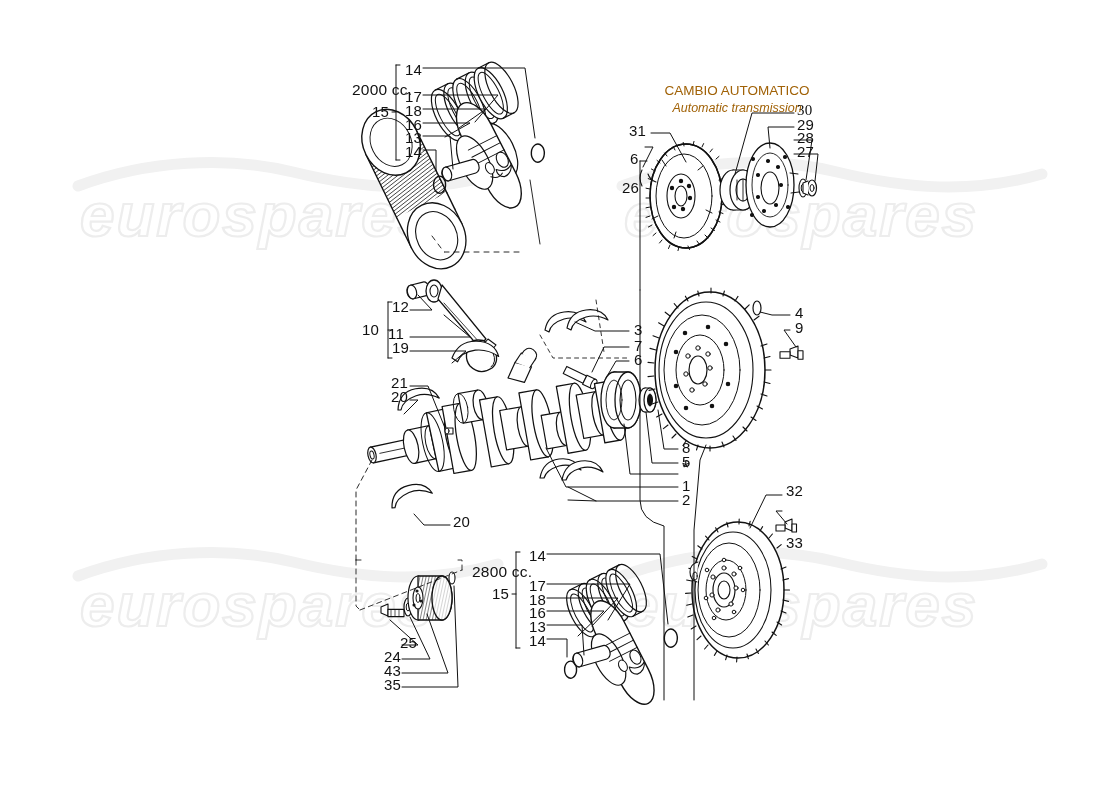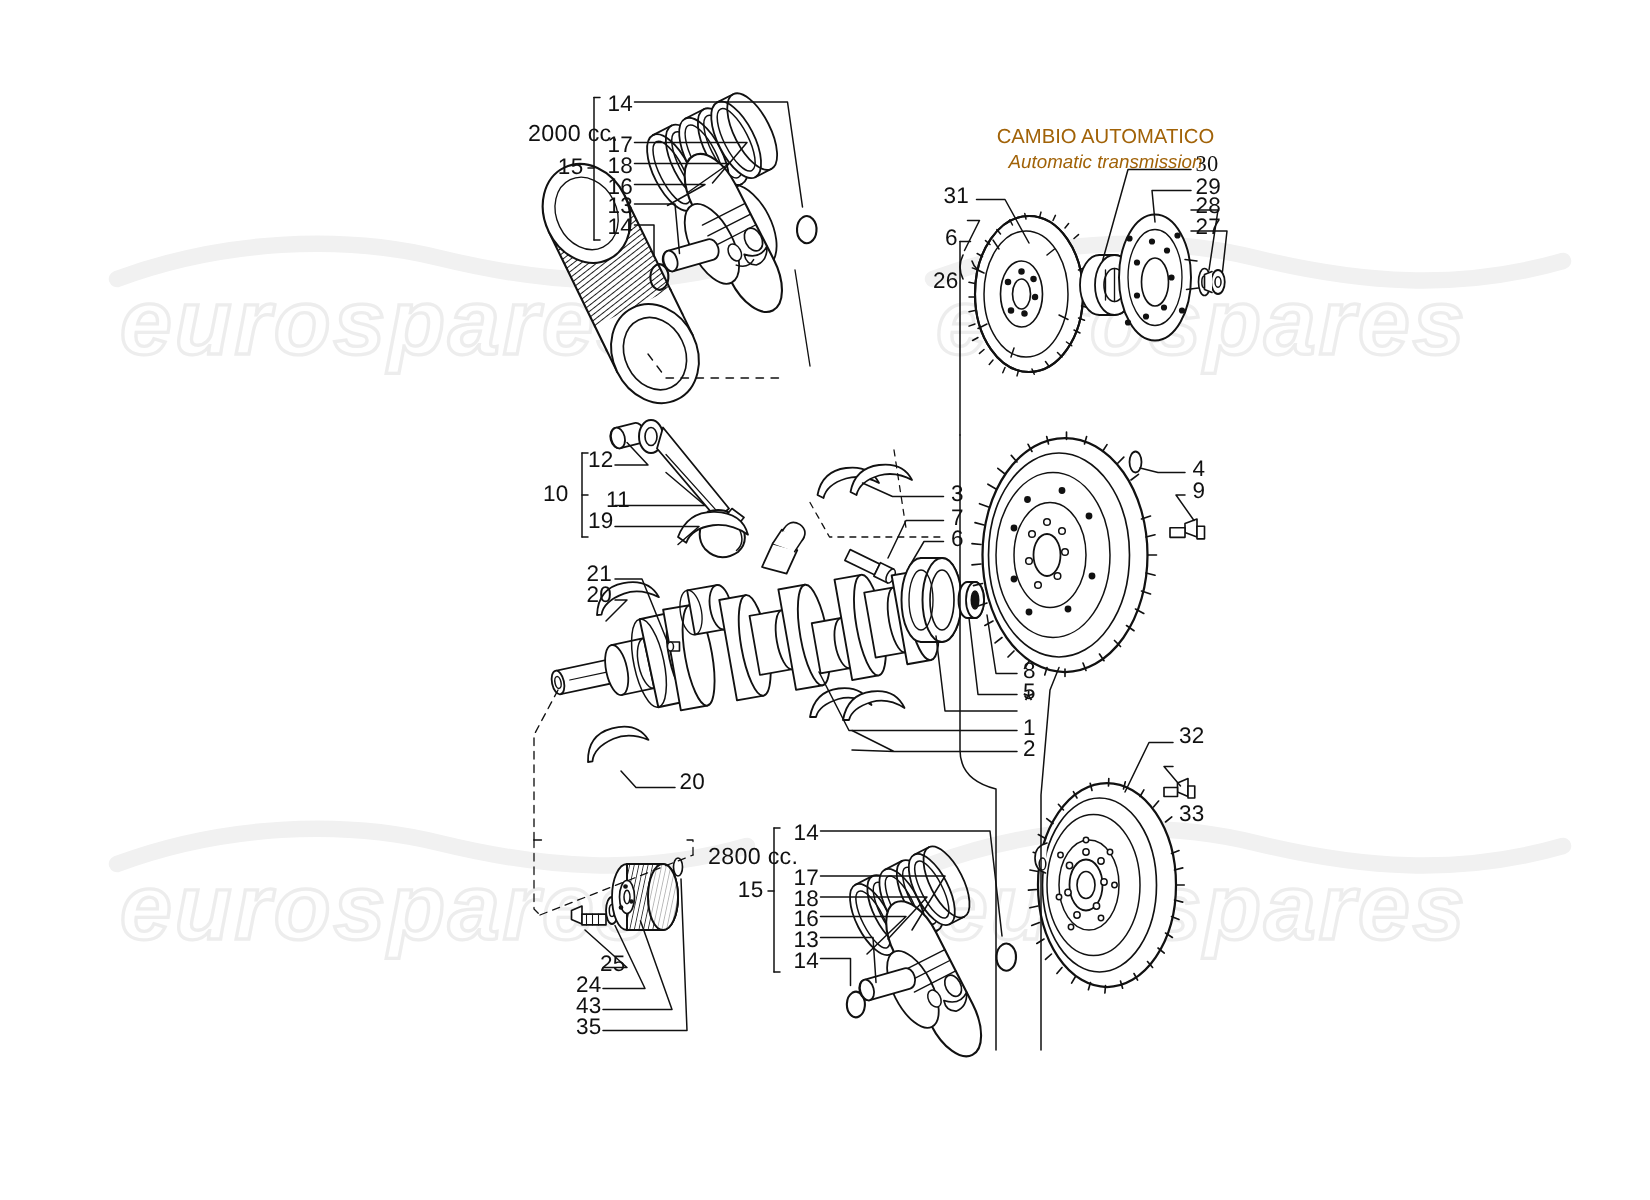--- a/index.html
+++ b/index.html
@@ -609,21 +609,21 @@
       <div class="lbl r" style="left: 389px; top: 103px;">15</div>
       <div class="lbl" style="left: 629px; top: 122px;">31</div>
       <div class="lbl" style="left: 622px; top: 136px; margin-top: 43px;">26</div>
       <div class="lbl" style="left: 630px; top: 150px;">6</div>
       <div class="lbl" style="left: 797px; top: 102px; font-family: Liberation Serif, serif;">30</div>
       <div class="lbl" style="left: 797px; top: 116px;">29</div>
       <div class="lbl" style="left: 797px; top: 129px;">28</div>
       <div class="lbl" style="left: 797px; top: 143px;">27</div>
       <div class="lbl" style="left: 392px; top: 298px;">12</div>
       <div class="lbl" style="left: 362px; top: 321px;">10</div>
-      <div class="lbl" style="left: 404px; top: 325px;">11</div>
+      <div class="lbl" style="left: 388px; top: 325px;">11</div>
       <div class="lbl" style="left: 392px; top: 339px;">19</div>
       <div class="lbl" style="left: 391px; top: 374px;">21</div>
       <div class="lbl" style="left: 391px; top: 388px;">20</div>
       <div class="lbl" style="left: 453px; top: 513px;">20</div>
       <div class="lbl" style="left: 634px; top: 321px;">3</div>
       <div class="lbl" style="left: 634px; top: 337px;">7</div>
       <div class="lbl" style="left: 634px; top: 351px;">6</div>
       <div class="lbl" style="left: 795px; top: 304px;">4</div>
       <div class="lbl" style="left: 795px; top: 319px;">9</div>
       <div class="lbl" style="left: 682px; top: 439px;">8</div>

